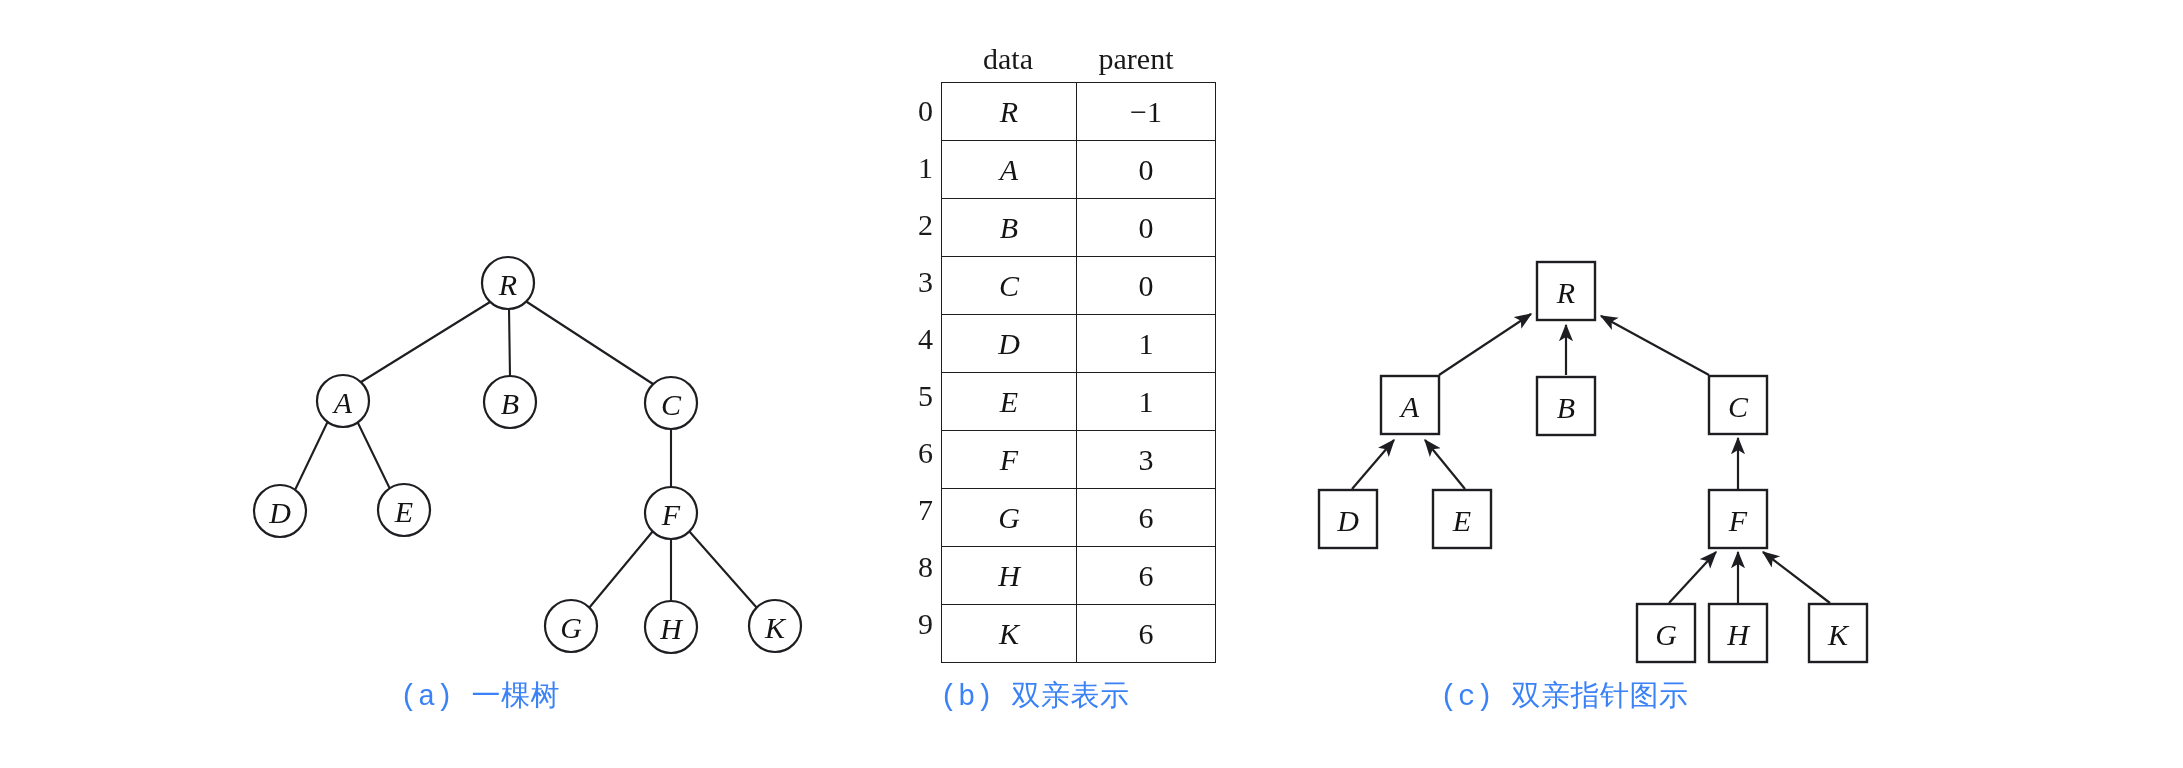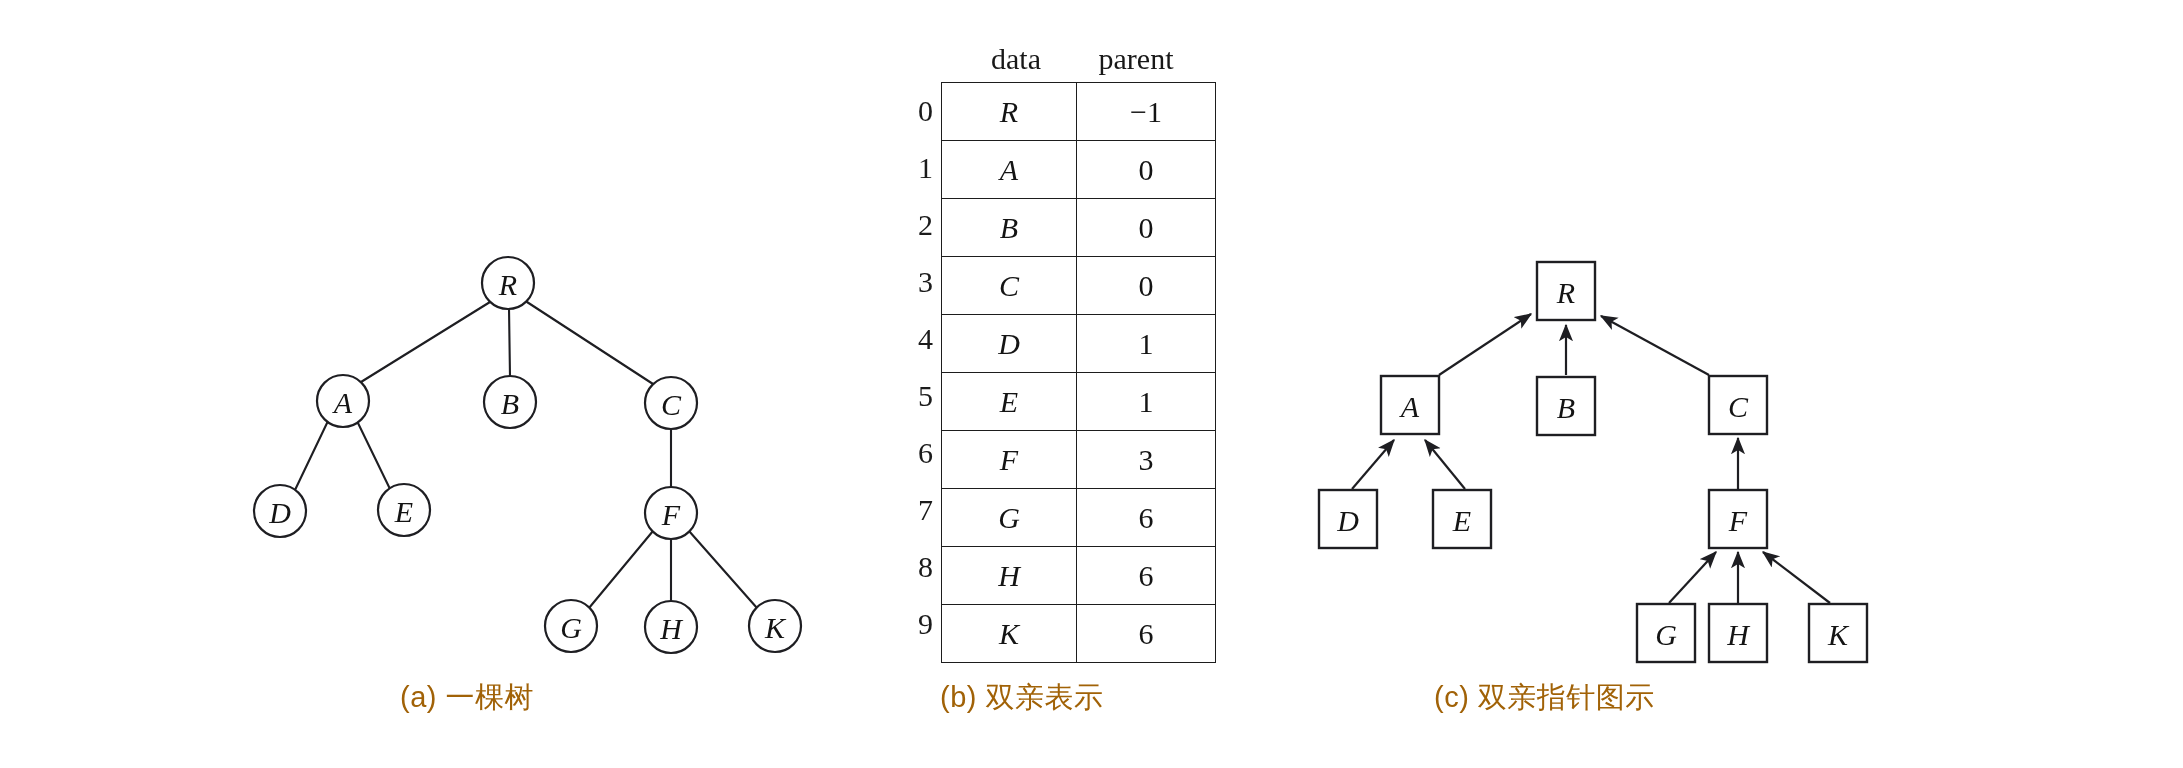--- a/index.html
+++ b/index.html
@@ -25,24 +25,24 @@
   }
 
   
   .panel {
     position: absolute;
   }
 
   
   .caption {
     position: absolute;
-    font-family: Liberation Sans, sans-serif;
+    font-family: Liberation Mono, monospace;
     font-size: 29px;
     line-height: 1;
-    color: #a16207;
+    color: #3b82f6;
     white-space: nowrap;
     letter-spacing: 0.5px;
   }
 
   
   svg.draw {
     position: absolute;
     left: 0;
     top: 0;
     overflow: visible;
@@ -90,21 +90,21 @@
   }
   .col-header {
     position: absolute;
     top: 0;
     font-size: 30px;
     line-height: 46px;
     text-align: center;
     color: #181818;
     font-family: "Liberation Serif", "DejaVu Serif", serif;
   }
-  .col-header.data-col { left: 8px;   width: 134px; }
+  .col-header.data-col { left: 0px;   width: 134px; }
   .col-header.parent-col { left: 126px; width: 138px; }
 
   table.parent-table {
     position: absolute;
     top: 46px;
     left: 0;
     border-collapse: collapse;
     table-layout: fixed;
     width: 272px;
     background: #ffffff;
@@ -359,16 +359,16 @@
         <rect class="nodebox" x="419" y="604" width="58" height="58"></rect>
         <text class="nodelabel" x="448" y="634">H</text>
       </g>
 
       <g>
         <rect class="nodebox" x="519" y="604" width="58" height="58"></rect>
         <text class="nodelabel" x="548" y="634">K</text>
       </g>
     </svg>
 
-    <div class="caption" style="left:144px; top:683px;">(c) 双亲指针图示</div>
+    <div class="caption" style="left:150px; top:683px;">(c) 双亲指针图示</div>
   </div>
 
 </div>
 
 </body></html>

